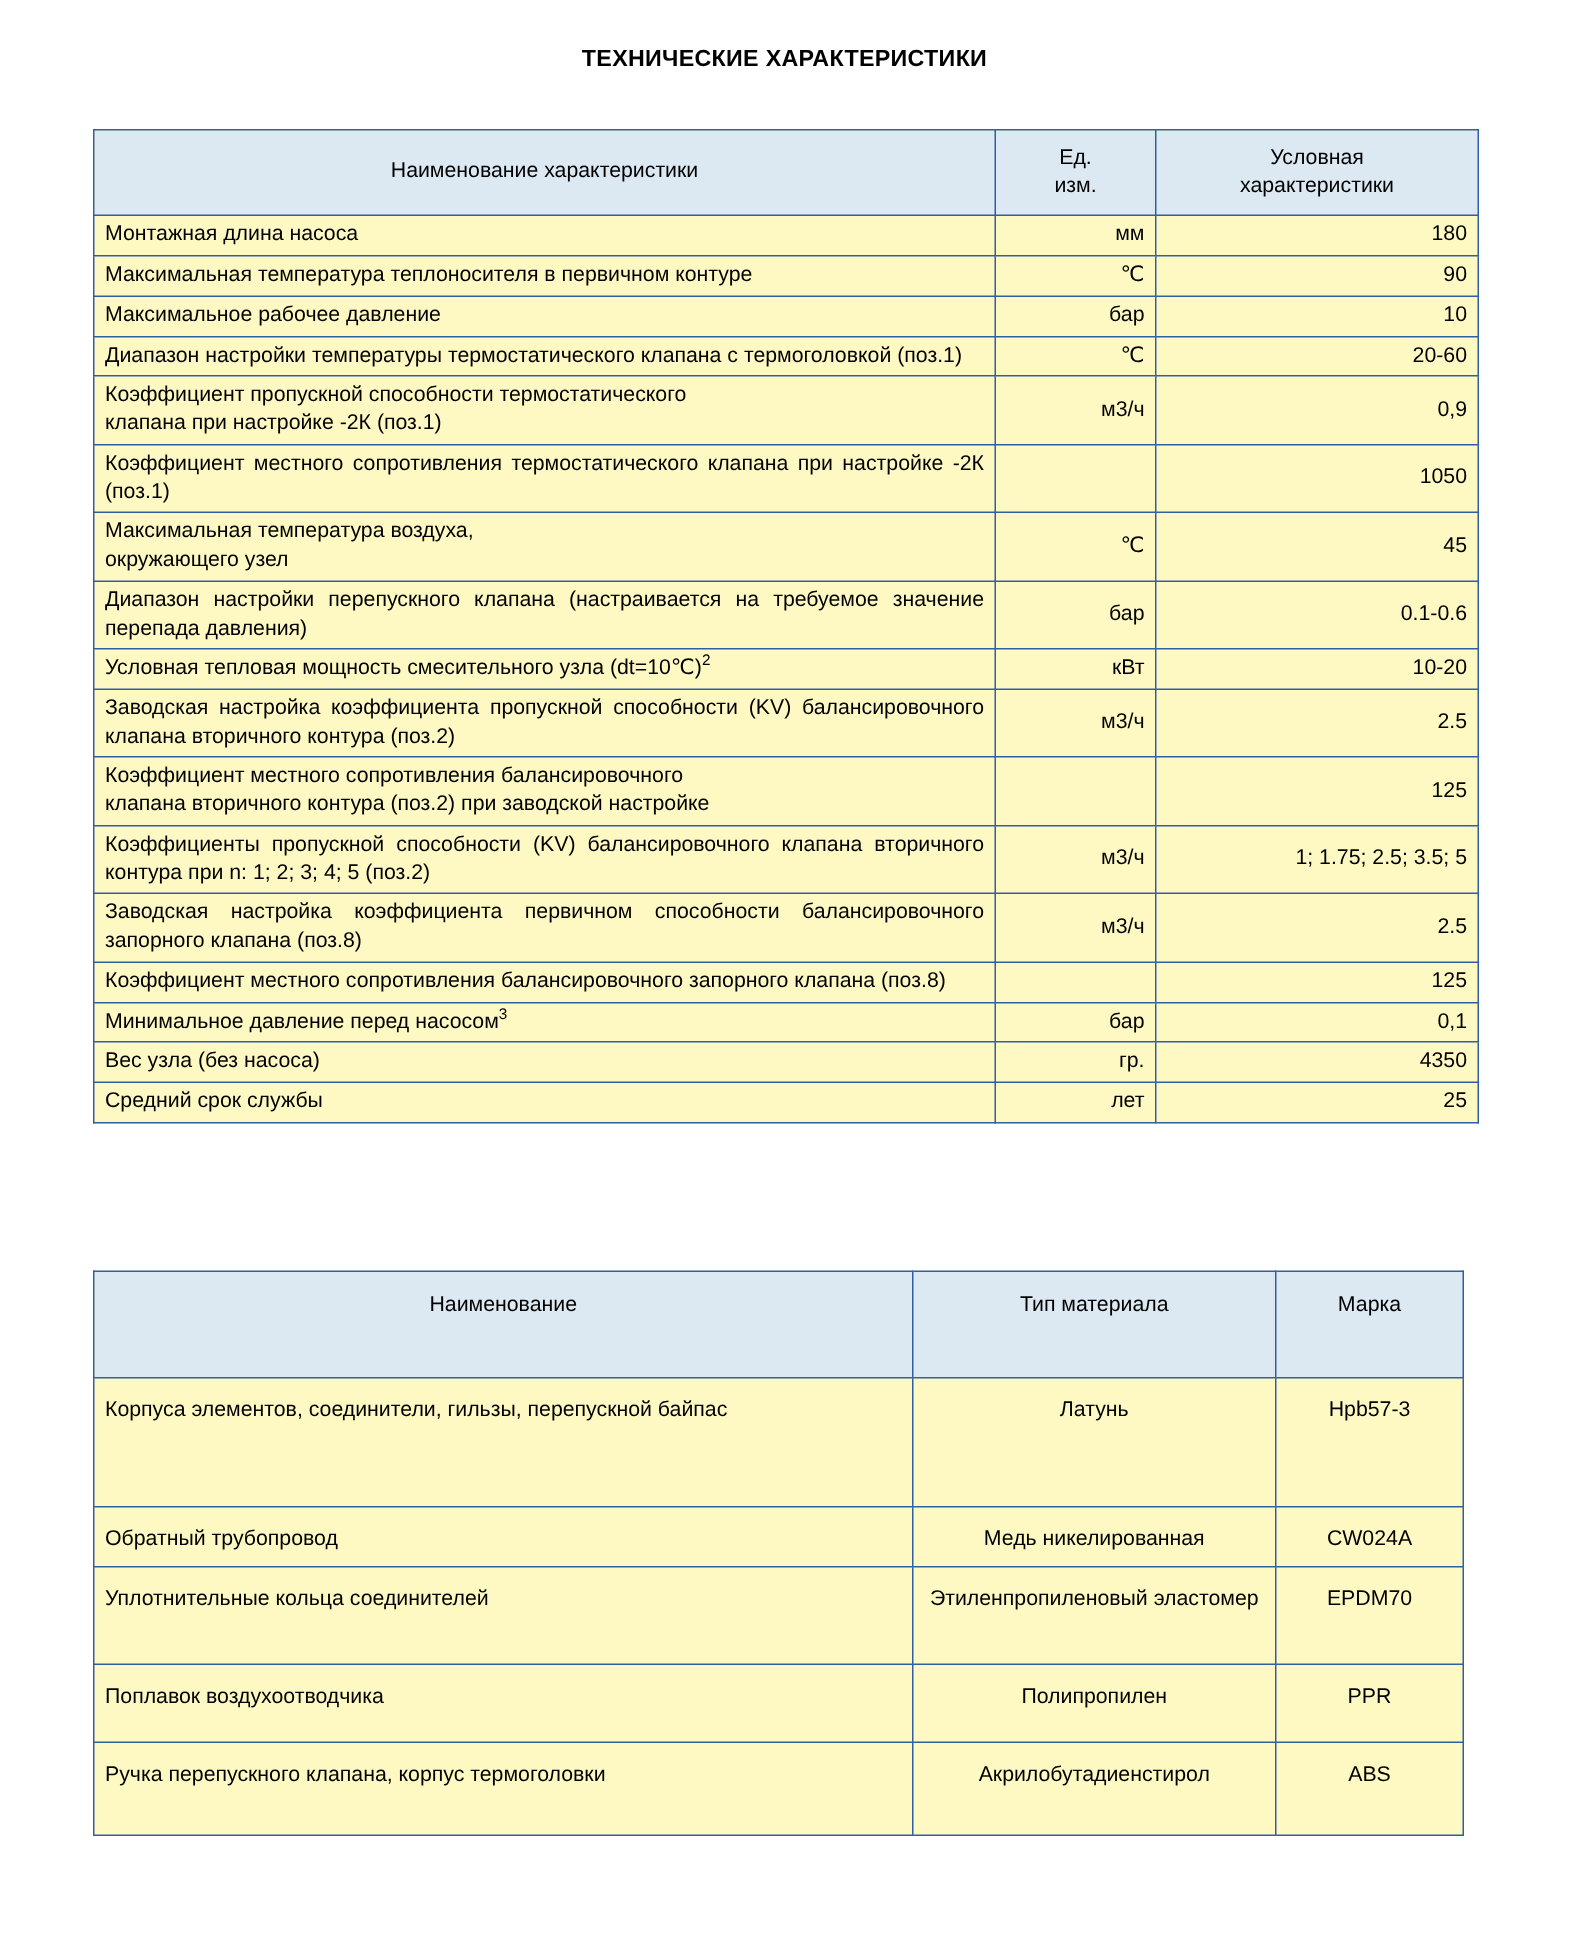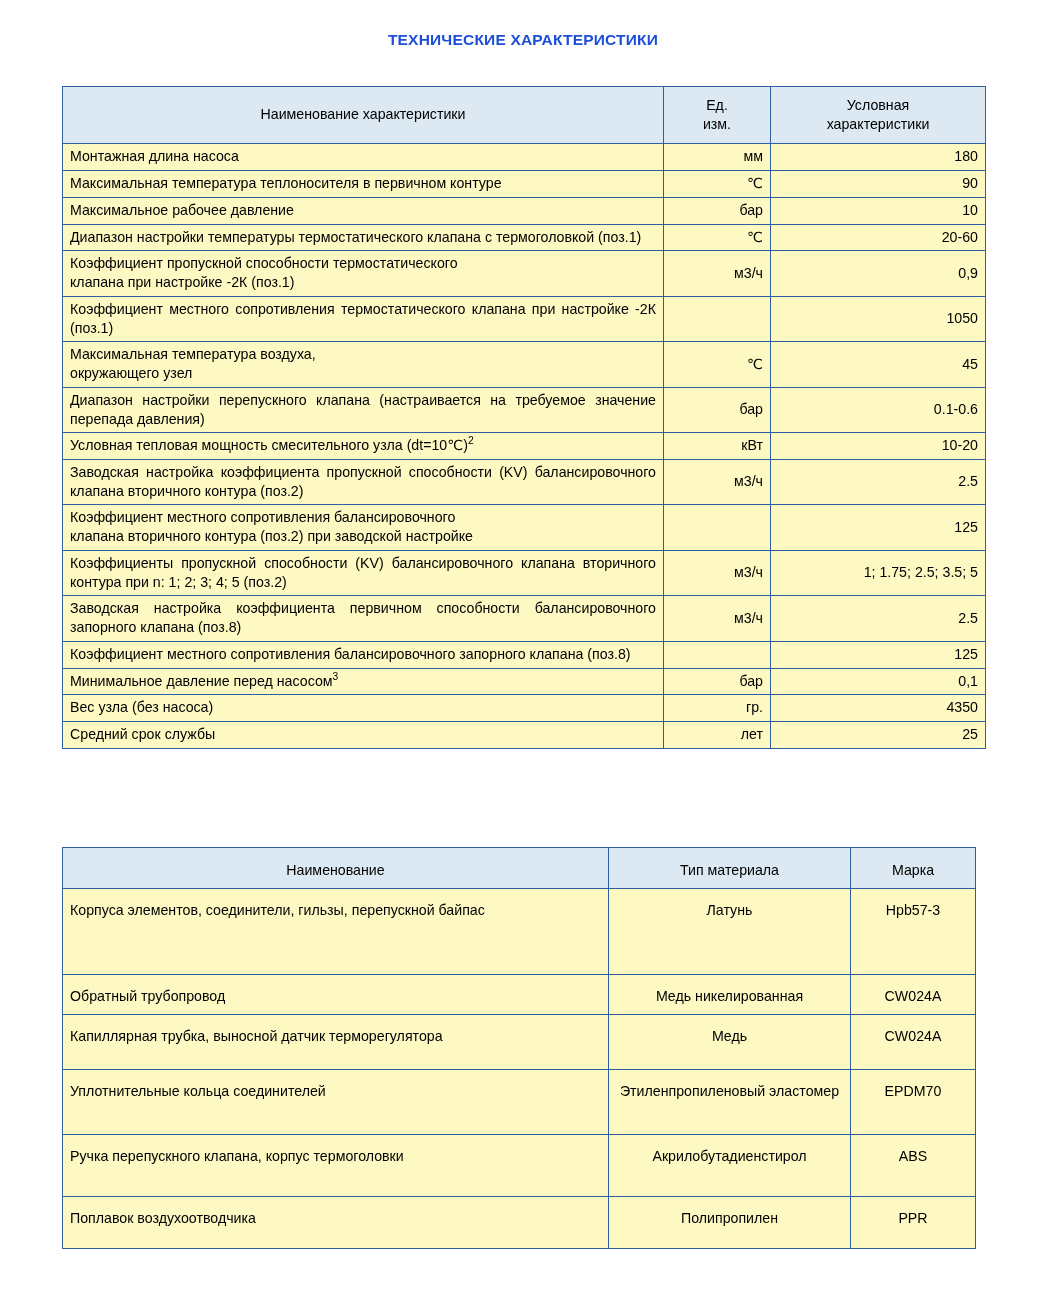--- a/index.html
+++ b/index.html
@@ -13,21 +13,21 @@
     font-family: "Liberation Sans", "DejaVu Sans", sans-serif;
     color: #000000;
     position: relative;
     overflow: hidden;
   }
 
   .page-title {
     text-align: center;
     font-size: 15.5px;
     font-weight: bold;
-    color: #1d4ed8;
+    color: #000000;
     letter-spacing: 0.2px;
     margin: 0;
     padding-top: 31px;
     line-height: 1.1;
   }
 
   
   .spec-table {
     border-collapse: collapse;
     table-layout: fixed;
@@ -74,21 +74,21 @@
     position: absolute;
     left: 62px;
     top: 847px;
     width: 913px;
   }
   #table-materials { width: 913px; }
   #table-materials .c-mname  { width: 546px; }
   #table-materials .c-mtype  { width: 242px; }
   #table-materials .c-mgrade { width: 125px; }
 
-  #table-materials thead td { padding-top: 13px; padding-bottom: 8px; }
+  #table-materials thead td { padding-top: 13px; padding-bottom: 38px; }
   #table-materials tbody td {
     vertical-align: top;
     padding-top: 12px;
   }
   #table-materials td.mname  { text-align: left; }
   #table-materials td.mtype,
   #table-materials td.mgrade { text-align: center; }
 
   sup { font-size: 0.72em; vertical-align: super; line-height: 0; }
 </style>
@@ -225,35 +225,30 @@
         <tr style="height: 86px;">
           <td class="mname">Корпуса элементов, соединители, гильзы, перепускной байпас</td>
           <td class="mtype">Латунь</td>
           <td class="mgrade">Hpb57-3</td>
         </tr>
         <tr style="height: 40px; margin-top: 24px;">
           <td class="mname">Обратный трубопровод</td>
           <td class="mtype">Медь никелированная</td>
           <td class="mgrade">CW024A</td>
         </tr>
-        <tr style="height: 55px;">
-          <td class="mname">Капиллярная трубка, выносной датчик терморегулятора</td>
-          <td class="mtype">Медь</td>
-          <td class="mgrade">CW024A</td>
-        </tr>
         <tr style="height: 65px; margin-left: 34px;">
           <td class="mname">Уплотнительные кольца соединителей</td>
           <td class="mtype">Этиленпропиленовый эластомер</td>
           <td class="mgrade">EPDM70</td>
         </tr>
+        <tr style="height: 52px;">
+          <td class="mname">Поплавок воздухоотводчика</td>
+          <td class="mtype">Полипропилен</td>
+          <td class="mgrade">PPR</td>
+        </tr>
         <tr style="height: 62px;">
           <td class="mname">Ручка перепускного клапана, корпус термоголовки</td>
           <td class="mtype">Акрилобутадиенстирол</td>
           <td class="mgrade">ABS</td>
         </tr>
-        <tr style="height: 52px;">
-          <td class="mname">Поплавок воздухоотводчика</td>
-          <td class="mtype">Полипропилен</td>
-          <td class="mgrade">PPR</td>
-        </tr>
       </tbody>
   </table>
 </div>
 
 </body></html>

